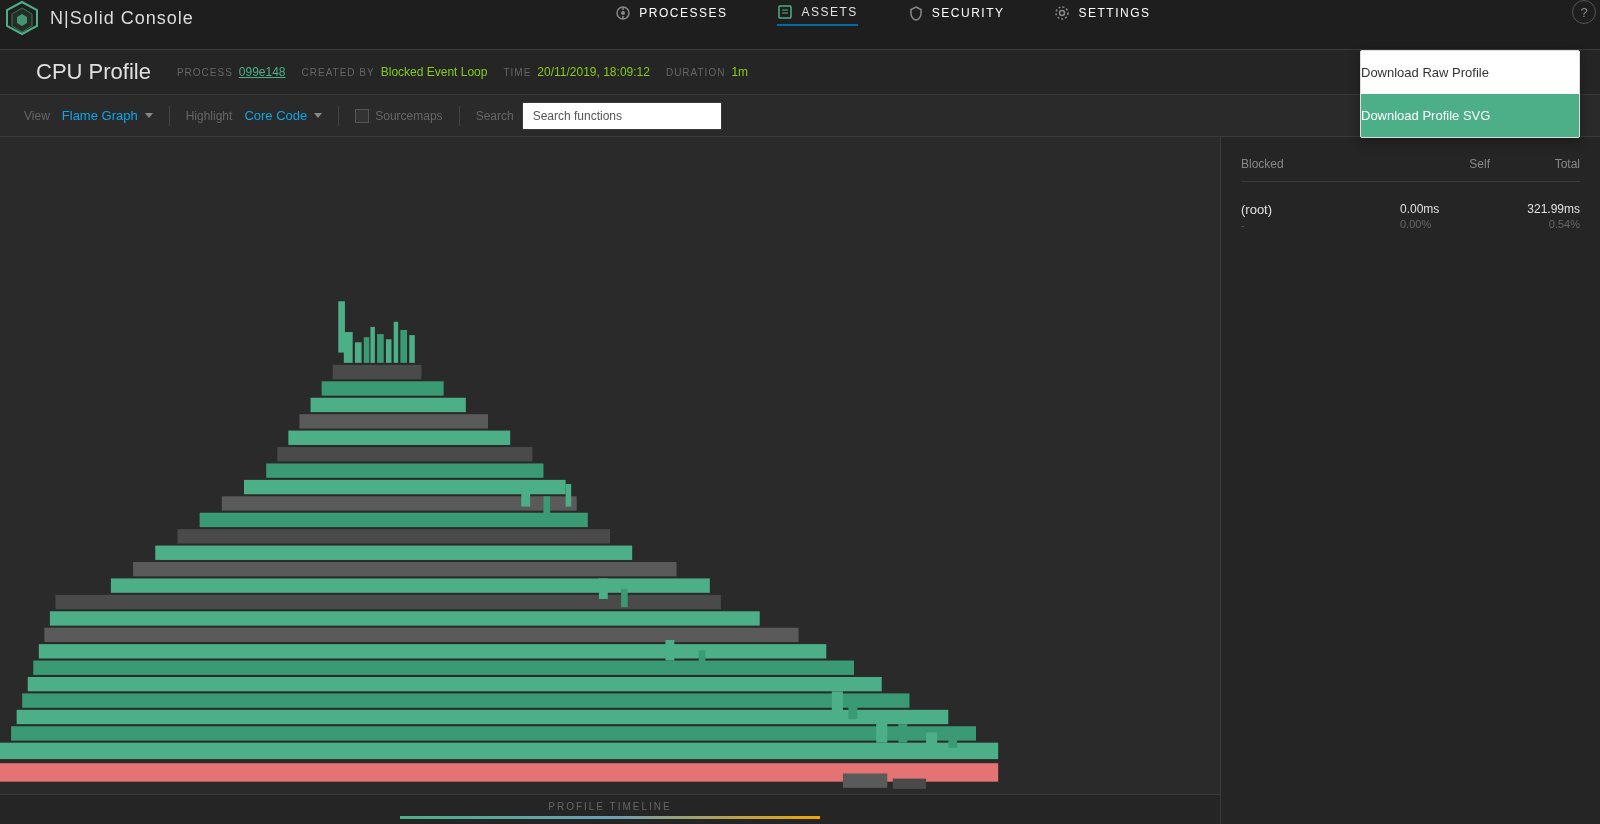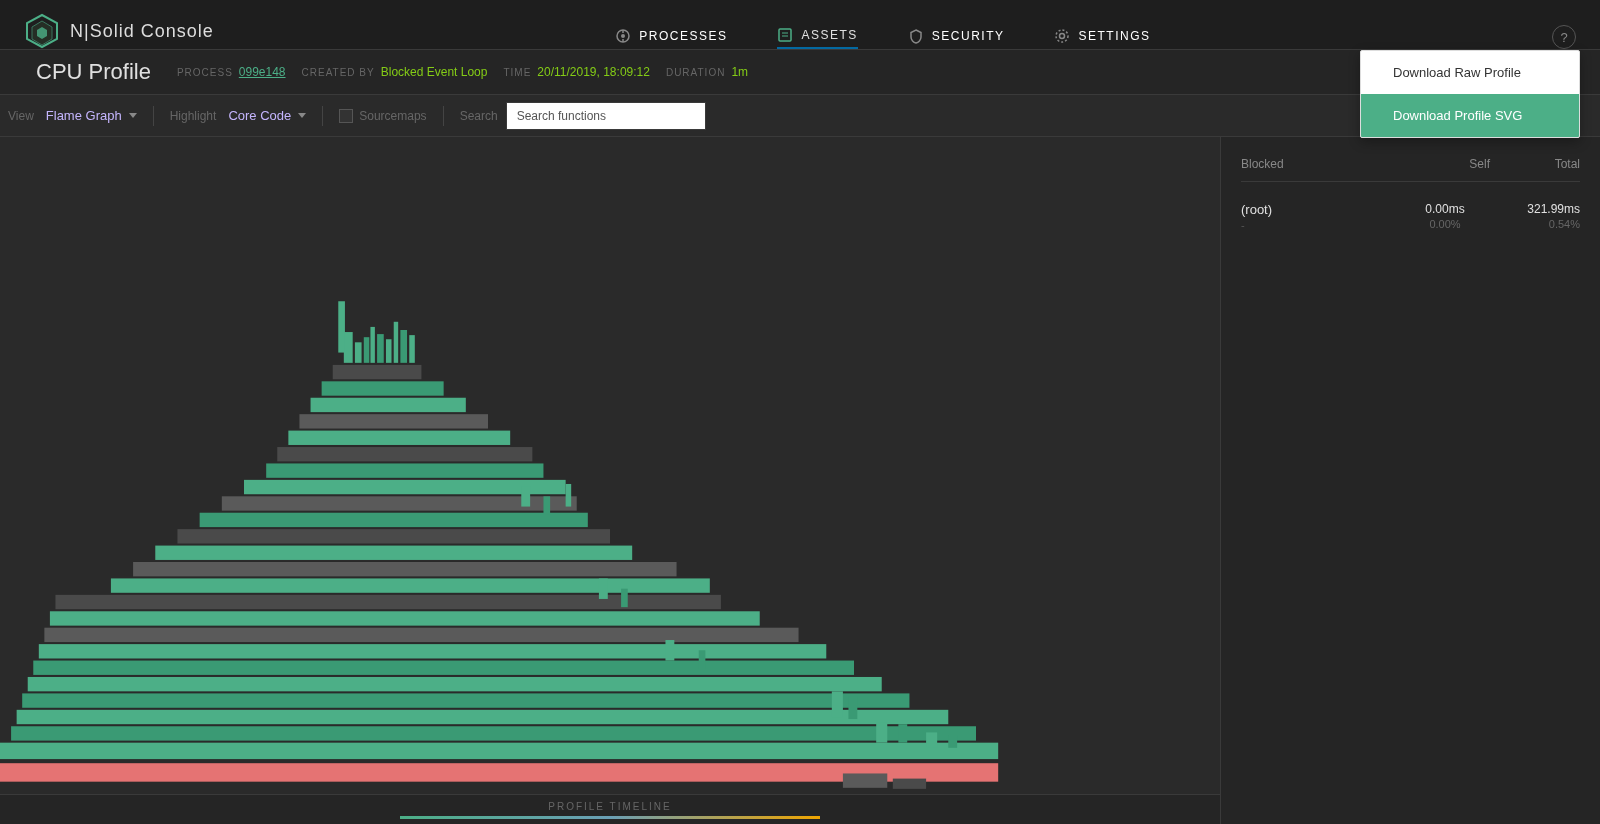--- a/index.html
+++ b/index.html
@@ -10,24 +10,24 @@
       font-size: 13px;
       height: 824px;
       width: 1600px;
       overflow: hidden;
       position: relative;
     }
 
     
     .header {
       display: flex;
-      align-items: flex-end;
+      align-items: flex-start;
       background: #1e1e1e;
       height: 50px;
-      padding: 0 24px;
+      padding: 0 4px;
       border-bottom: 1px solid #3a3a3a;
       position: relative;
       z-index: 10;
     }
     .logo-area {
       display: flex;
       align-items: center;
       gap: 10px;
       flex: 0 0 auto;
     }
@@ -116,34 +116,34 @@
       display: flex;
       align-items: center;
     }
 
     
     .toolbar {
       background: #2a2a2a;
       height: 42px;
       display: flex;
       align-items: center;
-      padding: 0 8px;
+      padding: 0 24px;
       border-bottom: 1px solid #3a3a3a;
       gap: 12px;
     }
     .toolbar-label {
       color: #666;
       font-size: 12px;
     }
     .toolbar-select {
       display: flex;
       align-items: center;
       gap: 4px;
       cursor: pointer;
-      color: #c4b5fd;
+      color: #0ea5e9;
       font-size: 13px;
     }
     .chevron-icon {
       width: 0;
       height: 0;
       border-left: 4px solid transparent;
       border-right: 4px solid transparent;
       border-top: 5px solid #888;
       display: inline-block;
       margin-left: 3px;
@@ -270,21 +270,21 @@
       color: #e0e0e0;
       font-size: 13px;
     }
     .func-sub {
       color: #555;
       font-size: 11px;
       margin-top: 2px;
     }
     .panel-self {
       width: 90px;
-      text-align: center;
+      text-align: left;
     }
     .val-ms {
       color: #e0e0e0;
       font-size: 12px;
     }
     .val-pct {
       color: #666;
       font-size: 11px;
       margin-top: 2px;
     }
@@ -300,21 +300,21 @@
       right: 20px;
       background: #fff;
       border: 1px solid #ddd;
       border-radius: 2px;
       z-index: 1000;
       width: 220px;
       box-shadow: 0 4px 12px rgba(0,0,0,0.3);
       overflow: hidden;
     }
     .dropdown-item {
-      padding: 14px 32px;
+      padding: 14px 0;
       font-size: 13px;
       cursor: pointer;
       color: #333;
     }
     .dropdown-item.active {
       background: #4caf87;
       color: #fff;
     }
 
     

